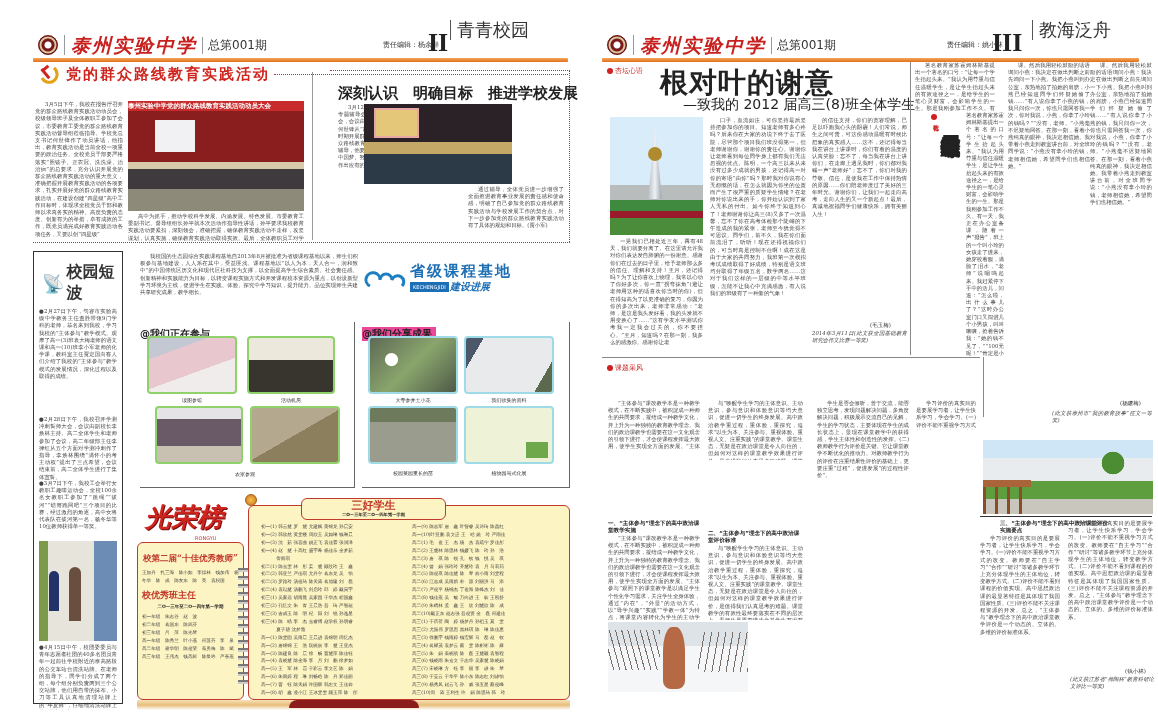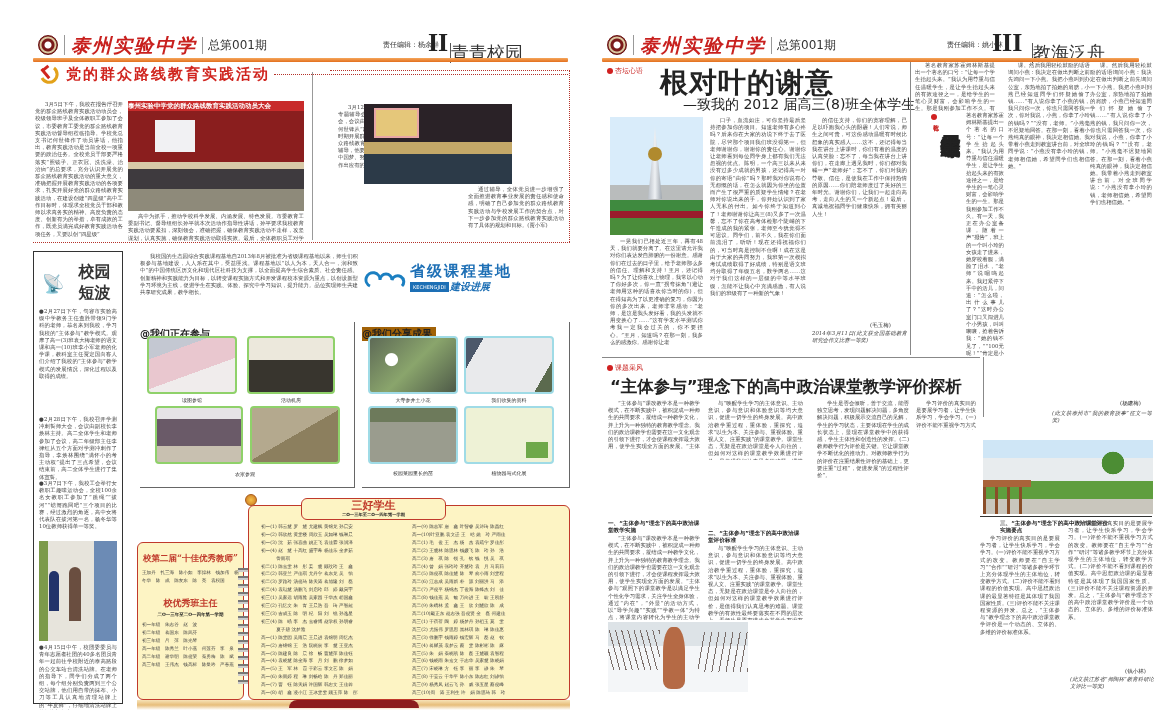--- a/index.html
+++ b/index.html
@@ -6,21 +6,21 @@
 body{width:1158px;height:727px;background:#fff;font-family:"DejaVu Serif",serif;color:#222;position:relative;overflow:hidden}
 .page{position:absolute;top:0;height:612px;background:#fff}
 .pL{left:0;width:580px}
 .pR{left:580px;width:578px}
 .mast{position:absolute;top:34px;height:22px;display:flex;align-items:center}
 .logo{width:20px;height:20px;border-radius:50%;background:radial-gradient(circle,#fff 0 3px,#7a1a1a 4px 6px,#d9c7a0 7px 8px,#6b1010 9px);border:1px solid #6b1010}
 .brand{font-family:"DejaVu Serif",serif;font-weight:bold;font-style:italic;color:#c8201e;font-size:19px;letter-spacing:2px;margin-left:6px;padding-left:6px;border-left:1px solid #999;line-height:20px}
 .issue{font-family:"DejaVu Sans",sans-serif;font-size:12px;color:#333;margin-left:5px;padding-left:5px;border-left:1px solid #999}
 .editor{position:absolute;top:40px;font-family:"DejaVu Sans",sans-serif;font-size:7px;color:#333}
 .pnum{position:absolute;top:30px;font-family:"Liberation Serif",serif;font-weight:bold;font-size:26px;color:#222;line-height:26px}
-.sect{position:absolute;top:43px;font-family:"DejaVu Serif",serif;font-size:18px;color:#333;padding-left:0;border-left:1px solid #555;line-height:20px}
+.sect{position:absolute;top:20px;font-family:"DejaVu Serif",serif;font-size:18px;color:#333;padding-left:6px;border-left:1px solid #555;line-height:20px}
 .orange-bar{position:absolute;top:58px;height:4px;background:linear-gradient(#f5a65b,#e36f1e);border-radius:1px}
 .tiny{font-size:5.4px;line-height:7.2px;color:#444;text-align:justify;overflow:hidden}
 .photo{position:absolute;overflow:hidden}
 .cap{position:absolute;font-size:5px;color:#333;text-align:center}
 .dotbox{position:absolute;border:1px dotted #b5322a}
 .h-red{font-family:"DejaVu Sans",sans-serif;font-weight:bold;color:#d0251f}
 .tag{font-family:"DejaVu Sans",sans-serif;font-size:7px;color:#c8201e}
 .tag:before{content:"";display:inline-block;width:6px;height:6px;border-radius:50%;background:#d02020;margin-right:2px;vertical-align:-1px}
 .roll-row{font-size:4.6px;line-height:7.9px;color:#444;white-space:nowrap;overflow:hidden}
 </style>
@@ -51,30 +51,31 @@
   <div style="position:absolute;left:33px;top:242px;width:537px;border-bottom:1px dotted #b5322a"></div>
 
   <div class="tiny" style="position:absolute;left:35px;top:101px;width:88px;height:140px;text-indent:10px">3月5日下午，我校在报告厅召开党的群众路线教育实践活动动员会，校级领导班子及全体教职工参加了会议，市委教育工委党的群众路线教育实践活动督导组莅临指导。学校党总支书记何世锋作了动员讲话，他指出，教育实践活动是当前全校一项重要的政治任务。全校党员干部要严格落实“照镜子、正衣冠、洗洗澡、治治病”的总要求，充分认识开展党的群众路线教育实践活动的重大意义，准确把握开展教育实践活动的各项要求，扎实开展好党的群众路线教育实践活动，在建设创建“四星级”高中工作目标时，体现求全校党员干部和教师以求真务实的精神、高度负责的态度、创新有为的举措，卓有成效的工作，既党员满完成好教育实践活动各项任务，又要以创“四星级”</div>
   <div class="photo" style="left:128px;top:101px;width:176px;height:110px;background:linear-gradient(180deg,#c82b2b 0 9%,#8a1e1e 9% 55%,#d8c9a8 55% 62%,#3e3a3e 62% 80%,#8e8a7a 80%)">
     <div style="position:absolute;left:0;top:1px;width:100%;font-size:6.5px;color:#fff;white-space:nowrap;font-family:'DejaVu Sans',sans-serif;font-weight:bold;text-align:left">泰州实验中学党的群众路线教育实践活动动员大会</div>
     <div style="position:absolute;left:27px;top:19px;width:40px;height:32px;background:#f1f1f3"></div>
   </div>
   <div class="tiny" style="position:absolute;left:128px;top:213px;width:176px;height:28px;text-indent:10px">高中为抓手，推动学校科学发展、内涵发展、特色发展。市委教育工委副书记、督导组组长孙平就本次活动作指导性讲话，孙平要求我校教育实践活动要紧扣，深刻领会，准确把握，确保教育实践活动不走样，攻坚谋划，认真实施，确保教育实践活动取得实效。最后，全体教职员工对学校领导班子、班子成员和中层正职党员干部作风建设情况进行了民主评议。(贾小军)</div>
 
   <div style="position:absolute;left:312px;top:72px;border-left:1px solid #999;height:168px"></div>
+  <div style="position:absolute;left:338px;top:84px;width:230px;font-size:15px;font-weight:bold;color:#222;font-family:'DejaVu Serif',serif;white-space:nowrap">深刻认识　明确目标　推进学校发展</div>
   <div class="tiny" style="position:absolute;left:338px;top:104px;width:135px;height:137px;text-indent:10px">3月12日下午，我校举办党的群众路线教育实践活动专题辅导会，全体党员及入党积极分子参加了此次辅导会，会议由副校长陈建军主持。会上，党总支书记、校长何世锋从“群众路线教育实践活动提出的时代背景”、“新时期开展群众路线教育的内涵及意义”、“如何有效开展群众路线教育实践活动”三个方面对与会人员进行了详细的辅导，他要求全体党员以为民、务实、清廉为己任，从我中国梦、努力做好本职工作，为成功创建“四星级”高中、作出应有的贡献。</div>
   <div class="photo" style="left:364px;top:104px;width:148px;height:80px;background:linear-gradient(180deg,#2a2227 0 48%,#c4a868 48% 62%,#2c3a48 62% 100%)">
     <div style="position:absolute;left:10px;top:4px;width:45px;height:30px;background:#e5c77a;border:2px solid #e8a6a6"></div>
   </div>
   <div class="tiny" style="position:absolute;left:468px;top:186px;width:96px;height:55px;text-indent:10px">通过辅导，全体党员进一步增强了全面推进教育事业发展的责任感和使命感，明确了自己参加党的群众路线教育实践活动与学校发展工作的契合点，对下一步参加党的群众路线教育实践活动有了具体的规划和目标。(贾小军)</div>
 
   <div style="position:absolute;left:33px;top:251px;width:90px;height:453px;border:1px solid #333">
     <div style="display:flex;align-items:center;margin:10px 0 4px 8px">
       <span style="font-size:18px;color:#2aa3d8">📡</span>
-      <span style="font-family:'DejaVu Sans',sans-serif;font-weight:bold;font-size:16px;color:#333;margin-left:14px">校园短波</span>
+      <span style="font-family:'DejaVu Sans',sans-serif;font-weight:bold;font-size:16px;color:#333;margin-left:2px">校园短波</span>
     </div>
     <div class="tiny" style="margin:0 5px;height:108px">●2月27日下午，句容市实验高级中学教务主任查胜带领9门学科的老师，慕名来到我校，学习我校的“主体参与”教学模式。观摩了高一(3)班袁大梅老师的语文课和高一(10)班李小军老师的化学课，教科室主任贾定国向客人们介绍了我校的“主体参与”教学模式的发展情况，深化过程以及取得的成绩。</div>
     <div class="tiny" style="margin:0 5px;height:64px">●2月28日下午，我校召开学测冲刺誓师大会，会议由副校长李焕林主持。高二全体学生和老师参加了会议，高二年级部主任李律红从五个方面对学测冲刺作了指导，李焕林围绕“满怀小的考主动权”提出了三点希望，会议结束前，高二全体学生进行了集体宣誓。</div>
     <div class="tiny" style="margin:0 5px;height:58px">●3月7日下午，我校工会举行女教职工趣味运动会，全校100余名女教职工参加了“跳绳”“拔河”“螃蟹跑回吧”三个项目的比赛，经过激烈的角逐，高中女将代表队在拔河第一名，杨冬华等10位教师获得单一等奖。</div>
     <div class="photo" style="position:relative;margin:3px 5px;width:78px;height:100px;background:linear-gradient(90deg,#7c9a4a 0 12%,#e7e4dc 12% 70%,#6c8bb5 70%)">
       <div style="position:absolute;left:30px;top:26px;width:12px;height:54px;background:#6a4e40;border-radius:6px 6px 0 0"></div>
       <div style="position:absolute;left:10px;top:30px;width:10px;height:40px;background:#22336a;border-radius:5px 5px 0 0"></div>
     </div>
     <div class="tiny" style="margin:0 5px;height:66px">●4月15日中午，校团委委员与青年志愿者社团的40多名团员青年一起前往学校附近的泰高路段的公交车站台清洗站牌。在老师的指导下，同学们分成了两个组，每个组分别负责两到三个公交站牌，他们用自带的抹布、小刀等工具认真地清理站牌上的“牛皮癣”，仔细地清洗站牌上的污迹与灰尘。</div>
   </div>
@@ -94,41 +95,45 @@
   </div>
   <div class="photo" style="left:147px;top:336px;width:90px;height:58px;border:2px solid #8fd16a;border-radius:4px;background:linear-gradient(160deg,#c4c8d2 0 25%,#e9c7cf 25% 60%,#f0ecec 60%)"></div>
   <span class="cap" style="left:147px;top:397px;width:90px">读图参馆</span>
   <div class="photo" style="left:247px;top:336px;width:88px;height:58px;border:2px solid #8fd16a;border-radius:4px;background:linear-gradient(180deg,#ece8dc 0 40%,#38352e 40%)"></div>
   <span class="cap" style="left:247px;top:397px;width:88px">活动机房</span>
   <div class="photo" style="left:155px;top:406px;width:88px;height:58px;border:2px solid #8fd16a;border-radius:4px;background:linear-gradient(180deg,#e6e3e6 0 20%,#6a5a68 20% 70%,#c8c0b0 70%)"></div>
   <div class="photo" style="left:250px;top:406px;width:90px;height:58px;border:2px solid #8fd16a;border-radius:4px;background:linear-gradient(150deg,#b4a98e 0 50%,#8c7f5e 50%)"></div>
   <span class="cap" style="left:200px;top:471px;width:90px">农家参观</span>
 
   <div style="position:absolute;left:362px;top:322px;width:208px;height:166px;border-right:1px solid #666;border-bottom:1px solid #666">
-    <div style="font-family:'DejaVu Sans',sans-serif;font-weight:bold;font-size:10px;color:#222;background:#a16207;display:inline-block;padding-right:4px">@我们分享成果</div>
+    <div style="font-family:'DejaVu Sans',sans-serif;font-weight:bold;font-size:10px;color:#222;background:#ec4899;display:inline-block;padding-right:4px">@我们分享成果</div>
   </div>
   <div class="photo" style="left:368px;top:336px;width:90px;height:58px;border:2px solid #9fdbe6;border-radius:4px;background:radial-gradient(circle at 25% 40%,#fff 0 6px,transparent 7px),linear-gradient(135deg,#5e6a56,#8aa56c 50%,#4e5a48)"></div>
   <span class="cap" style="left:368px;top:397px;width:90px">大寺参井土小花</span>
   <div class="photo" style="left:464px;top:336px;width:90px;height:58px;border:2px solid #9fdbe6;border-radius:4px;background:linear-gradient(120deg,#4c586a 0 15%,#e9eaec 15% 85%,#5b6a4e 85%)"></div>
   <span class="cap" style="left:464px;top:397px;width:90px">我们收集的资料</span>
   <div class="photo" style="left:368px;top:406px;width:90px;height:58px;border:2px solid #9fdbe6;border-radius:4px;background:linear-gradient(180deg,#6d7a5b 0 25%,#9a9c8e 25%)"></div>
   <span class="cap" style="left:368px;top:470px;width:90px">校园菜园里长的苗</span>
   <div class="photo" style="left:464px;top:406px;width:90px;height:58px;border:2px solid #9fdbe6;border-radius:4px;background:#eef2d6">
     <div style="position:absolute;right:4px;bottom:4px;width:22px;height:16px;background:#6ea84a"></div>
   </div>
   <span class="cap" style="left:464px;top:470px;width:90px">植物园与式化展</span>
 
+  <div style="position:absolute;left:145px;top:500px;width:100px">
+    <span style="font-family:'DejaVu Serif',serif;font-style:italic;font-weight:bold;font-size:26px;color:#d0251f;text-shadow:1px 1px 0 #7a0f0f">光荣榜</span>
+    <div style="font-family:'DejaVu Sans',sans-serif;font-size:5px;color:#c0392b;margin-left:50px">RONGYU</div>
+  </div>
   <div style="position:absolute;left:245px;top:494px;width:12px;height:14px">
     <div style="width:12px;height:12px;border-radius:50%;background:radial-gradient(#f5c24a,#c8721e);border:1px solid #a85a18"></div>
   </div>
 
   <div style="position:absolute;left:137px;top:542px;width:107px;height:158px;background:#fdf4c4;border:1px solid #c0392b;border-radius:6px;padding:6px 4px">
     <div style="font-size:8.5px;font-weight:bold;color:#c0392b;text-align:center;margin-top:4px">校第二届“十佳优秀教师”</div>
     <div class="roll-row" style="white-space:normal;margin-top:4px;line-height:8px">王加丹　扎三海　陈小如　李操林　钱加伟　杨冬华　陈　成　陈友东　陈　亮　袁权国</div>
-    <div style="font-size:9px;font-weight:bold;color:#c0392b;text-align:center;margin-top:12px">校优秀班主任</div>
+    <div style="font-size:9px;font-weight:bold;color:#c0392b;text-align:left;margin-top:4px">校优秀班主任</div>
     <div style="font-family:'DejaVu Sans',sans-serif;font-size:4.5px;font-weight:bold;text-align:center;margin:2px 0 4px">二O一三年至二O一四年第一学期</div>
     <div class="roll-row">初一年级　朱志谷　赵　波</div>
     <div class="roll-row">初二年级　蒋国东　陈凤芬</div>
     <div class="roll-row">初三年级　吕　萍　陈光琴</div>
     <div class="roll-row">高一年级　陈秀兰　叶小燕　何莲芬　李　泉</div>
     <div class="roll-row">高二年级　谢华明　陈俊荣　秦勇梅　陈　斌</div>
     <div class="roll-row">高三年级　王伟杰　钱高标　陈曼吟　严春燕　袁　杰</div>
   </div>
   <div style="position:absolute;left:238px;top:565px;width:14px;height:120px;background:repeating-linear-gradient(180deg,transparent 0 3px,#777 3px 5px,#ccc 5px 7px,transparent 7px 8px)"></div>
 
@@ -228,21 +233,20 @@
   <div class="tiny" style="position:absolute;left:472px;top:410px;width:100px;height:16px;font-style:italic">(此文获泰州市“我的教育故事”征文一等奖)</div>
   <div style="position:absolute;left:403px;top:357px;height:60px;border-left:1px solid #888"></div>
 
   <div class="photo" style="left:403px;top:440px;width:170px;height:74px;background:linear-gradient(180deg,#cfe6f6 0 24%,#e8ecee 24% 55%,#5f9e3e 55% 80%,#c9c6bd 80%)">
     <div style="position:absolute;left:0;bottom:0;width:48px;height:34px;background:linear-gradient(180deg,#a9643a 0 20%,transparent 20%),repeating-linear-gradient(90deg,#8a4d28 0 3px,transparent 3px 12px)"></div>
     <div style="position:absolute;right:20px;top:4px;width:40px;height:38px;background:radial-gradient(circle,#4c8d34 40%,transparent 42%)"></div>
   </div>
   <div style="position:absolute;left:400px;top:516px;width:172px;border-bottom:1px solid #333"></div>
 
   <span class="tag" style="position:absolute;left:27px;top:363px">课题采风</span>
-  <div style="position:absolute;left:30px;top:376px;font-family:'DejaVu Sans',sans-serif;font-weight:bold;font-size:16.5px;color:#222;white-space:nowrap">“主体参与”理念下的高中政治课堂教学评价探析</div>
 
   <div class="tiny" style="position:absolute;left:28px;top:400px;width:92px;height:50px;text-indent:10px">“主体参与”课改教学本是一种教学模式，在不断实践中，被积淀成一种师生的共同要求，凝结成一种教学文化，并上升为一种独特的教育教学理念。我们的政治课教学也需要在这一文化观念的引领下进行，才会使课程发挥最大效用，使学生实现全方面的发展。“主体参与”观照下的课堂教学是以满足学生个性化学习需求，关注学生全身体验，通过“内在”，“外显”的活动方式，以“导学兴趣”“实践”“学教一体”为特点，将课堂内容转化为学生的主动学习。</div>
   <div style="position:absolute;left:28px;top:520px;width:92px;font-family:'DejaVu Sans',sans-serif;font-weight:bold;font-size:5.6px;line-height:7px">一、“主体参与”理念下的高中政治课堂教学实施</div>
   <div class="tiny" style="position:absolute;left:28px;top:535px;width:92px;height:85px;text-indent:10px">“主体参与”课改教学本是一种教学模式，在不断实践中，被积淀成一种师生的共同要求，凝结成一种教学文化，并上升为一种独特的教育教学理念。我们的政治课教学也需要在这一文化观念的引领下进行，才会使课程发挥最大效用，使学生实现全方面的发展。“主体参与”观照下的课堂教学是以满足学生个性化学习需求，关注学生全身体验，通过“内在”，“外显”的活动方式，以“导学兴趣”“实践”“学教一体”为特点，将课堂内容转化为学生的主动学习。</div>
   <div class="tiny" style="position:absolute;left:128px;top:400px;width:95px;height:60px;text-indent:10px">与“唤醒学生学习的主体意识、主动意识，参与意识和体验意识等均大意识，促进一切学生的终身发展。高中政治教学重过程，重体验，重探究，追求“以生为本、关注参与、重视体验、重视人文、注重实践”的课堂教学。课堂生态，无疑是在政治课堂是令人向往的，但如何对这样的课堂教学效果进行评价，是值得我们认真思考的难题。课堂教学的有效性最终要落实在不同的层次上，看师生是否有进步允其学生有没有得到发展和提高，这也是衡量主体参与课堂的一项重要标准。</div>
   <div style="position:absolute;left:128px;top:530px;width:95px;font-family:'DejaVu Sans',sans-serif;font-weight:bold;font-size:5.6px;line-height:7px">二、“主体参与”理念下的高中政治课堂评价标准</div>
   <div class="tiny" style="position:absolute;left:128px;top:545px;width:95px;height:75px;text-indent:10px">与“唤醒学生学习的主体意识、主动意识，参与意识和体验意识等均大意识，促进一切学生的终身发展。高中政治教学重过程，重体验，重探究，追求“以生为本、关注参与、重视体验、重视人文、注重实践”的课堂教学。课堂生态，无疑是在政治课堂是令人向往的，但如何对这样的课堂教学效果进行评价，是值得我们认真思考的难题。课堂教学的有效性最终要落实在不同的层次上，看师生是否有进步允其学生有没有得到发展和提高，这也是衡量主体参与课堂的一项重要标准。</div>
   <div class="tiny" style="position:absolute;left:237px;top:400px;width:92px;height:320px;text-indent:10px">学生是否会倾听，善于交流，能否独立思考，发现问题解决问题，多角度解决问题，积极展示交流自己的见解，学生的学习状态，主要体现在学生的成长状态上，显现在课堂教学中的获得感，学生主体性和创造性的发挥。(二)教师教学行为评价是关键。它让课堂教学不断优化的推动力。对教师教学行为的评价在注重结果性评价的基础上，更要注重“过程”，促进发展“的过程性评价”。</div>
   <div class="tiny" style="position:absolute;left:336px;top:400px;width:60px;height:30px;text-indent:10px">学习评价的真实目的是要展学习者，让学生快乐学习，学会学习。(一)评价不能不重视学习方式的改变。教师要在“自主学习”“合作”“研讨”等诸多教学环节上充分体现学生的主体地位，转变教学方式。(二)评价不能不看到课程的价值实现。高中思想政治课的最显著特征是其体现了我国国家性质。(三)评价不能不关注课程资源的开发。总之，“主体参与”教学理念下的高中政治课堂教学评价是一个动态的、立体的、多维的评价标准体系。</div>
   <div style="position:absolute;left:420px;top:520px;width:110px;font-family:'DejaVu Sans',sans-serif;font-weight:bold;font-size:5.6px;line-height:7px">三、“主体参与”理念下的高中政治课堂评价实施要点</div>

